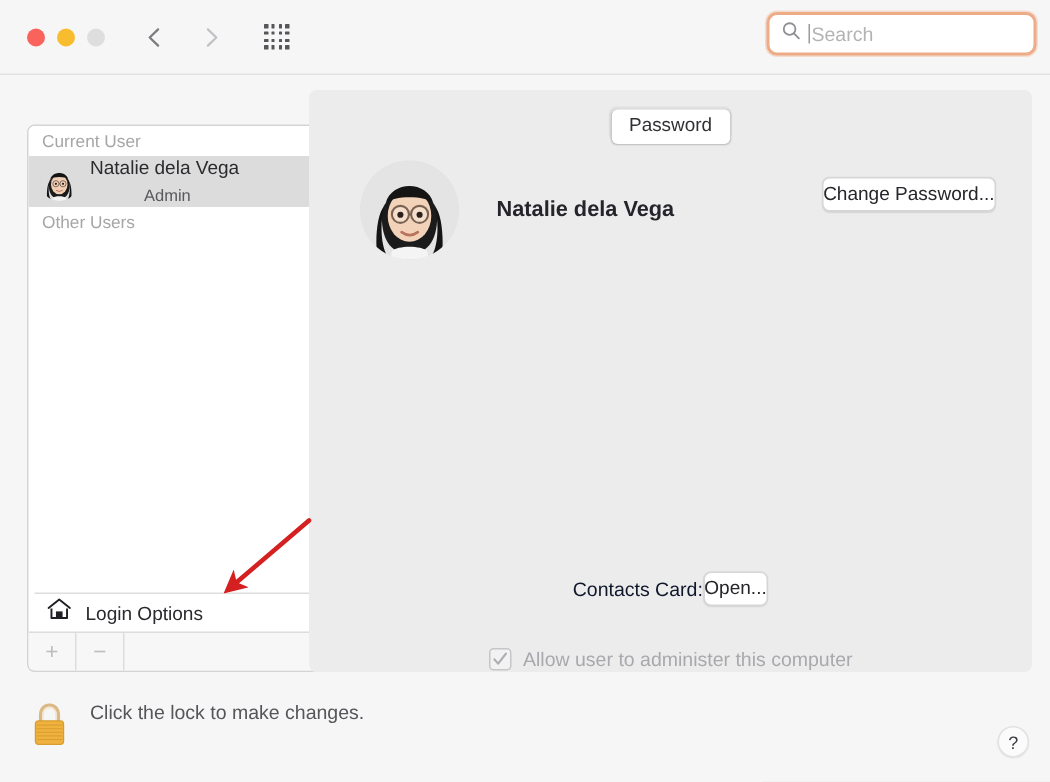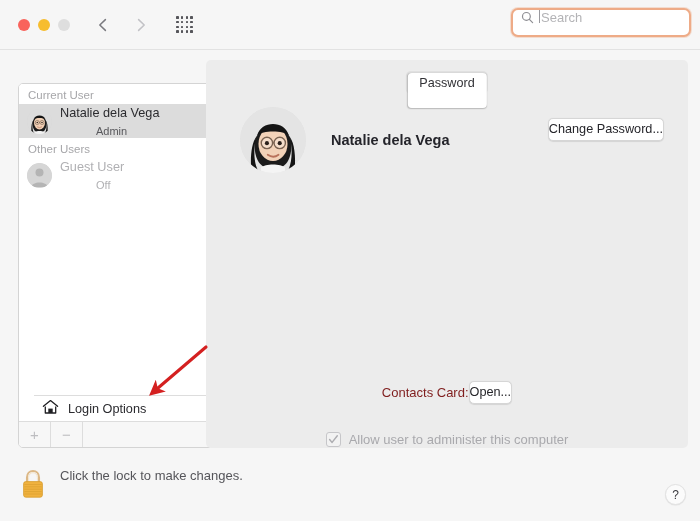--- a/index.html
+++ b/index.html
@@ -85,21 +85,21 @@
     position: absolute;
     right: 9px;
     top: 8px;
     width: 180px;
     height: 29px;
     border-radius: 7px;
     background: #ffffff;
     border: 2.5px solid #eeab87;
     box-sizing: border-box;
     display: flex;
-    align-items: flex-start;
+    align-items: center;
     padding: 0 8px;
     box-shadow: 0 0 0 1px rgba(238,171,135,0.35);
   }
   .search-icon { flex: 0 0 auto; margin-right: 5px; display:block; }
   .search-caret {
     width: 1px;
     height: 13px;
     background: #9a9a9f;
     margin-right: 1px;
   }
@@ -163,21 +163,21 @@
   .user-sub {
     font-size: 11px;
     color: #58585c;
     margin-left: 36px;
   }
   .user-row.guest .user-name { color: #b0b0b3; }
   .user-row.guest .user-sub  { color: #b0b0b3; }
 
   .login-options {
     position: absolute;
-    left: 15px; right: 0;
+    left: 4px; right: 0;
     bottom: 26px;
     height: 26px;
     display: flex;
     align-items: center;
     padding-left: 8px;
     border-top: 1px solid #dddddd;
     background: #ffffff;
     box-sizing: border-box;
   }
   .home-icon { margin-right: 9px; display: block; flex: 0 0 auto; }
@@ -231,21 +231,21 @@
     display: flex;
     background: #e0e0e0;
     border-radius: 5px;
     padding: 1.5px;
     box-sizing: border-box;
   }
   .tab {
     font-size: 12.6px;
     color: #313135;
     padding: 0 12px;
-    height: 35px;
+    height: 23px;
     line-height: 20px;
     border-radius: 4px;
     white-space: nowrap;
   }
   .tab.active {
     background: #ffffff;
     box-shadow: 0 0.5px 1.2px rgba(0,0,0,0.22);
   }
 
   .profile-row {
@@ -290,21 +290,21 @@
   .contacts-row {
     position: absolute;
     left: 0; right: 0;
     top: 321px;
     display: flex;
     align-items: center;
     justify-content: center;
   }
   .contacts-label {
     font-size: 13px;
-    color: #7f1d1d;
+    color: #0f172a;
   }
 
   .admin-row {
     position: absolute;
     left: 0; right: 0;
     top: 372px;
     display: flex;
     align-items: flex-end;
     justify-content: center;
   }
@@ -445,33 +445,20 @@
         </svg>
       </span>
       <span class="user-txt">
         <span class="user-name">Natalie dela Vega</span><br>
         <span class="user-sub">Admin</span>
       </span>
     </div>
 
     <div class="group-label">Other Users</div>
 
-    <div class="user-row guest">
-      <span class="av-sm">
-        <svg width="25" height="25" viewBox="0 0 50 50">
-          <circle cx="25" cy="25" r="25" fill="#d6d6d6"></circle>
-          <circle cx="25" cy="19" r="8" fill="#b4b4b4"></circle>
-          <path d="M9 48 C9 36 41 36 41 48 Z" fill="#b4b4b4"></path>
-        </svg>
-      </span>
-      <span class="user-txt">
-        <span class="user-name">Guest User</span><br>
-        <span class="user-sub">Off</span>
-      </span>
-    </div>
   </div>
 
   <div class="login-options">
     <span class="home-icon">
       <svg width="17" height="16" viewBox="0 0 17 16">
         <path d="M1.4 7.3 L8.5 1.6 L15.6 7.3" fill="none" stroke="#202024" stroke-width="1.3" stroke-linecap="round" stroke-linejoin="round"></path>
         <path d="M3.3 7.6 L3.3 14 L13.7 14 L13.7 7.6" fill="none" stroke="#202024" stroke-width="1.3" stroke-linejoin="round"></path>
         <rect x="6.3" y="9.6" width="4.4" height="4.4" fill="#202024"></rect>
       </svg>
     </span>

